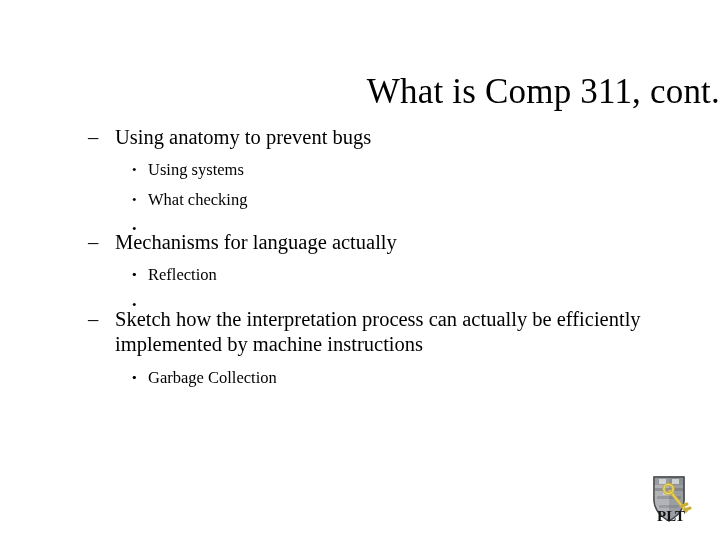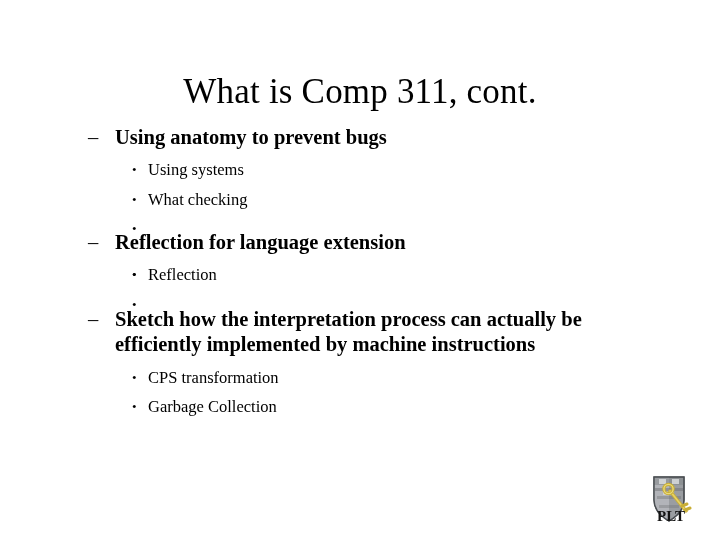--- a/index.html
+++ b/index.html
@@ -18,21 +18,21 @@
     color: #000000;
     -webkit-font-smoothing: antialiased;
   }
 
   
   #slide-title {
     position: absolute;
     left: 0;
     top: 48px;
     width: 720px;
-    text-align: center;
+    text-align: right;
     font-size: 35px;
     line-height: 42px;
     font-weight: normal;
     letter-spacing: 0.2px;
     white-space: nowrap;
   }
 
   
   #body-content {
     position: absolute;
@@ -57,21 +57,20 @@
   }
   .lvl2 .dash {
     position: absolute;
     left: 0;
     top: 0;
     width: 20px;
     text-align: left;
   }
   .lvl2 .txt {
     display: block;
-    font-weight: bold;
   }
 
   
   .lvl3-list {
     margin: 4px 0 0 0;
     padding: 0;
     list-style: none;
   }
   .lvl3 {
     position: relative;
@@ -130,21 +129,21 @@
         </li>
         <li class="lvl3">
           <span class="dot">•</span>
         </li>
       </ul>
     </div>
 
     <div class="group g2">
       <div class="lvl2">
         <span class="dash">–</span>
-        <span class="txt">Reflection for language extension</span>
+        <span class="txt">Mechanisms for language actually</span>
       </div>
       <ul class="lvl3-list">
         <li class="lvl3">
           <span class="dot">•</span>
         </li>
         <li class="lvl3">
           <span class="dot">•</span>
           <span>Reflection</span>
         </li>
         <li class="lvl3">
@@ -154,21 +153,20 @@
     </div>
 
     <div class="group g3">
       <div class="lvl2">
         <span class="dash">–</span>
         <span class="txt">Sketch how the interpretation process can actually be efficiently implemented by machine instructions</span>
       </div>
       <ul class="lvl3-list">
         <li class="lvl3">
           <span class="dot">•</span>
-          <span>CPS transformation</span>
         </li>
         <li class="lvl3">
           <span class="dot">•</span>
           <span>Garbage Collection</span>
         </li>
       </ul>
     </div>
 
   </div>
 

